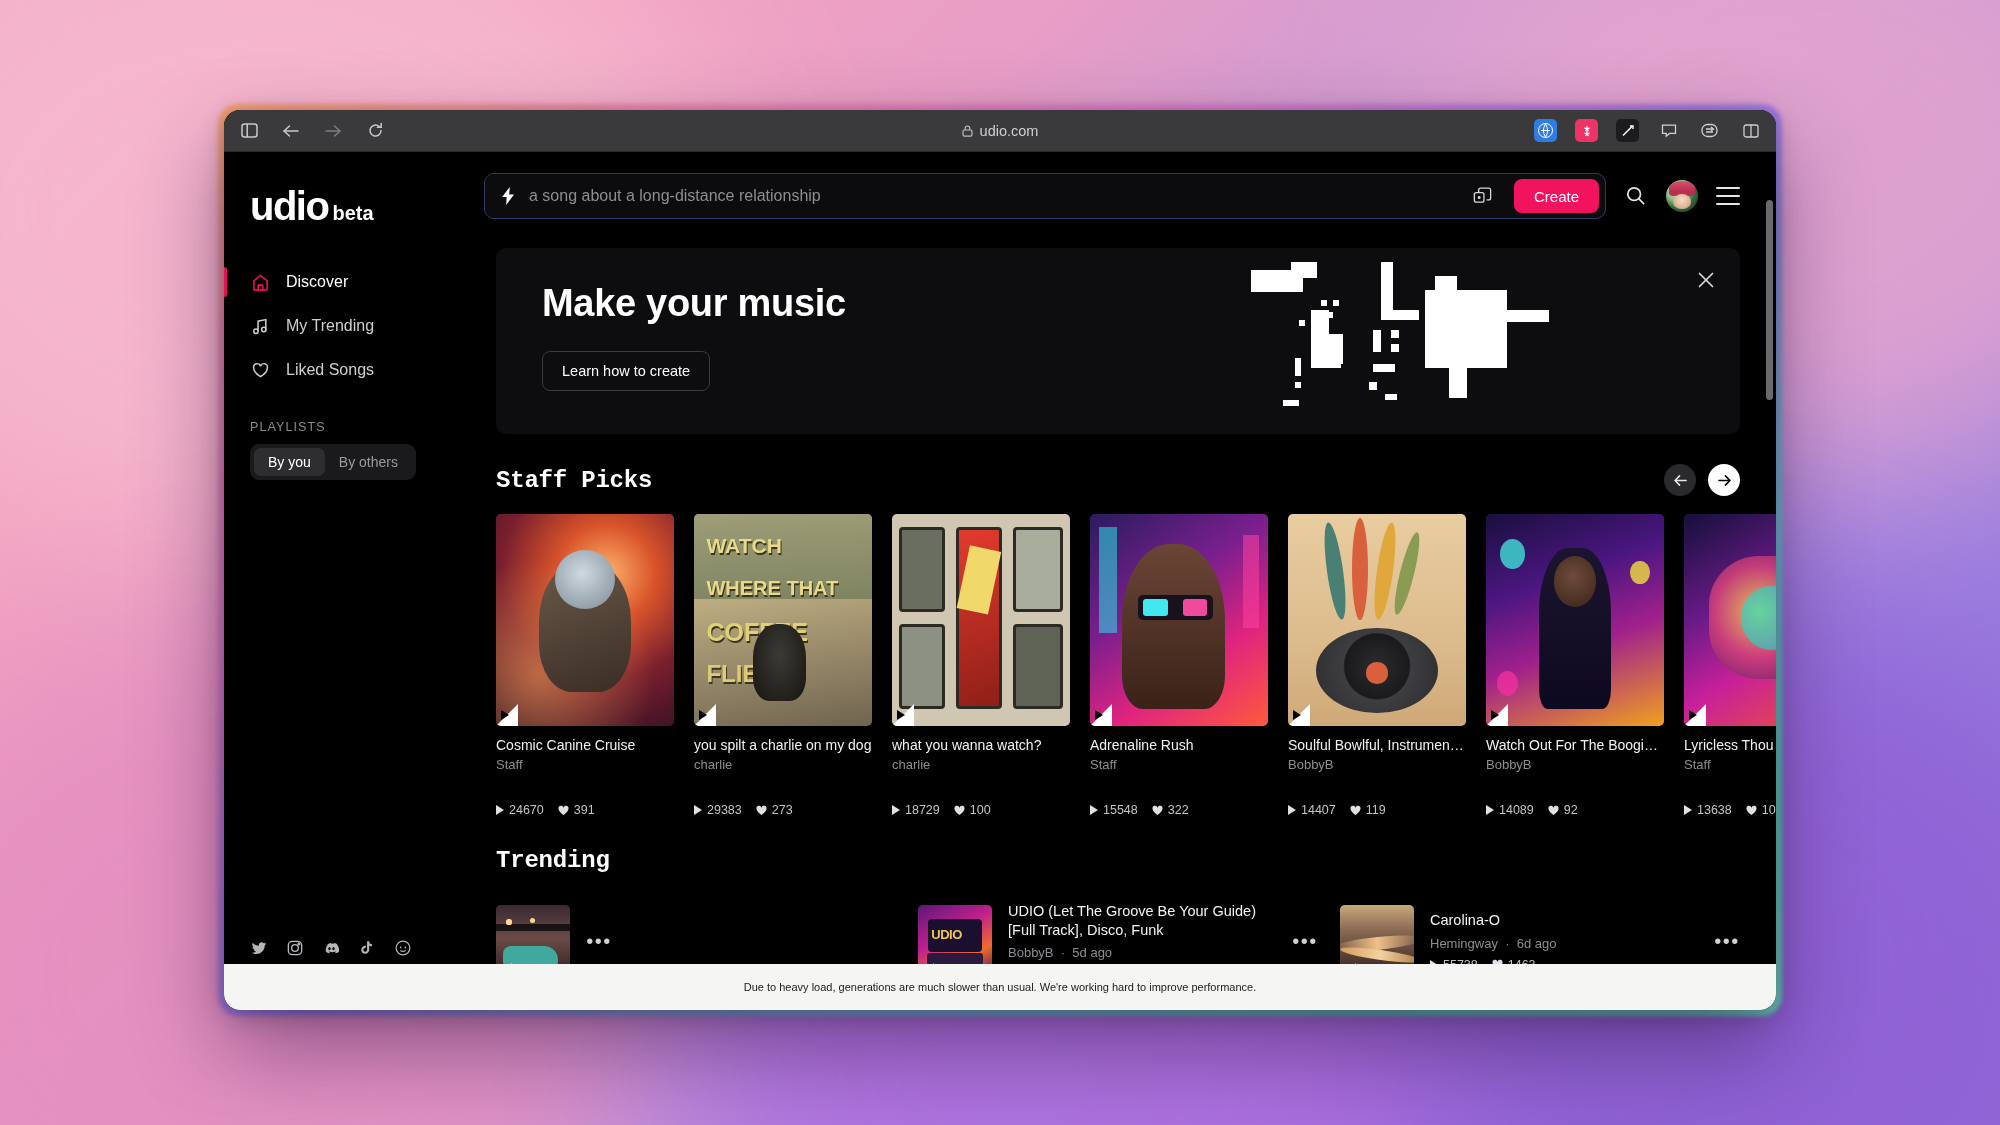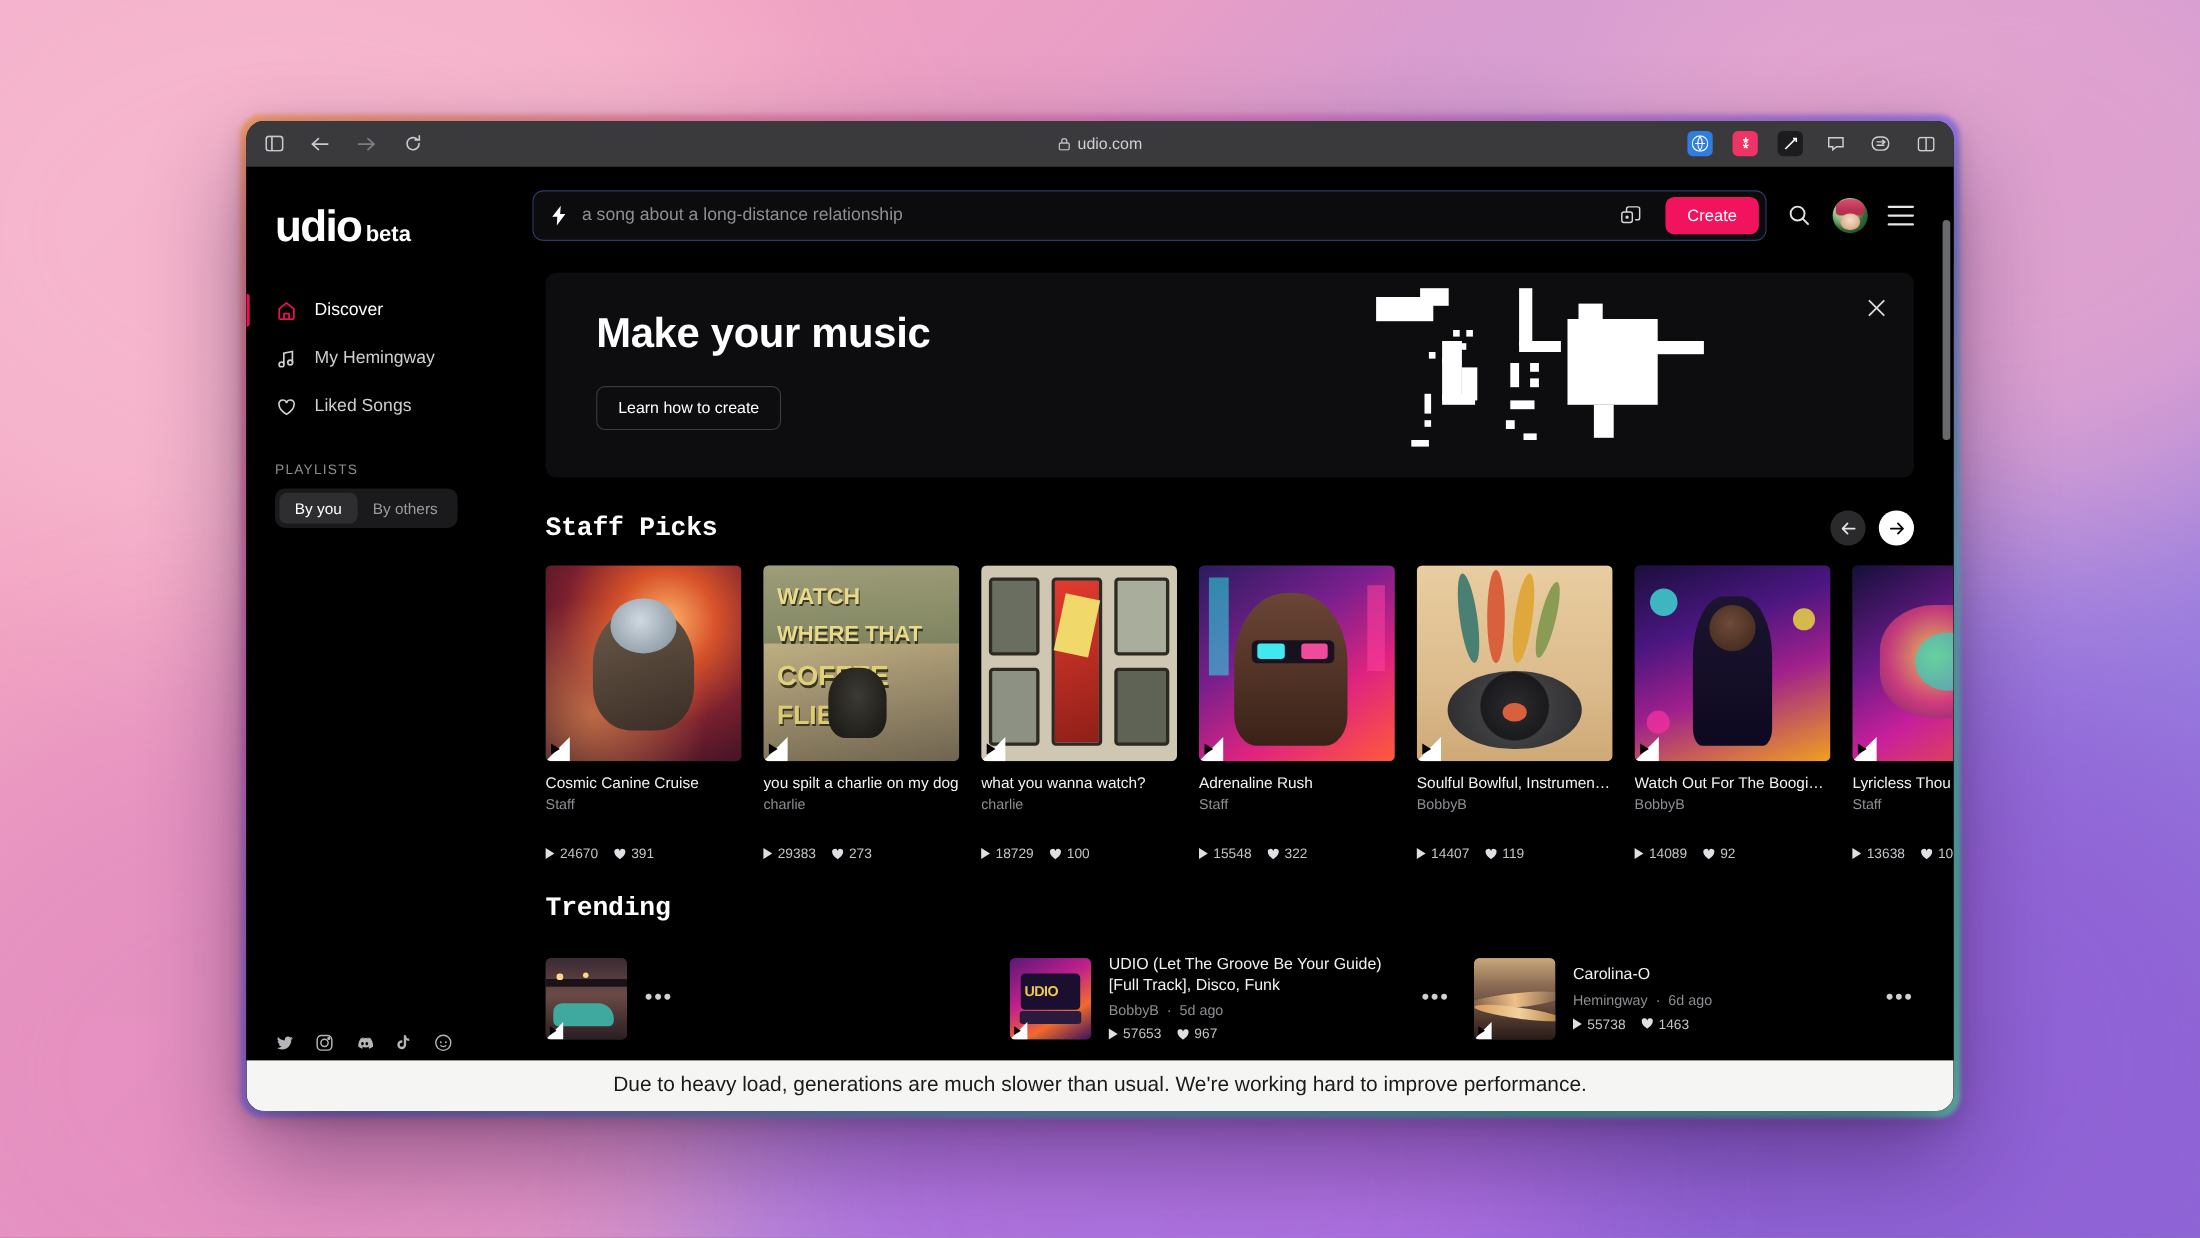--- a/index.html
+++ b/index.html
@@ -165,21 +165,21 @@
     width: 32px; height: 32px; border-radius: 50%; display: flex; align-items: center; justify-content: center;
     cursor: pointer;
   }
   .cbtn.prev { background: #2a2a2d; color: #e6e6ea; }
   .cbtn.next { background: #fff; color: #000; }
 
   
   .picks { display: flex; gap: 20px; margin: 18px 0 0 12px; padding-right: 20px; }
   .pick { width: 178px; flex: 0 0 178px; }
   .pick-art {
-    width: 178px; height: 178px; border-radius: 5px; position: relative; overflow: hidden;
+    width: 178px; height: 212px; border-radius: 5px; position: relative; overflow: hidden;
     background: #222;
   }
   .pick-art .corner {
     position: absolute; left: 0; bottom: 0; border-style: solid;
     border-width: 0 0 22px 22px; border-color: transparent transparent #fff transparent;
   }
   .pick-art .corner::after {
     content: ""; position: absolute; left: -17px; top: 6px;
     border-style: solid; border-width: 5px 0 5px 8px;
     border-color: transparent transparent transparent #000;
@@ -208,21 +208,21 @@
   .trow-title { font-size: 14.5px; color: #f2f2f4; line-height: 1.28; }
   .trow-meta { margin-top: 6px; font-size: 13px; color: #8d8d93; }
   .trow-stats { margin-top: 7px; display: flex; gap: 14px; align-items: center; font-size: 12.5px; color: #c3c3c8; }
   .dots { width: 26px; flex: 0 0 26px; color: #cfcfd4; font-size: 20px; letter-spacing: 1.5px; text-align: center; cursor: pointer; }
 
   
   .notice {
     position: absolute; left: 0; right: 0; bottom: 0; height: 46px;
     background: #f5f5f3; color: #1a1a1a;
     display: flex; align-items: center; justify-content: center;
-    font-size: 19px;
+    font-size: 11px;
     margin-top: 46px;
   }
   
   .pscroll { position: absolute; right: 3px; top: 48px; width: 7px; height: 200px; background: #6a6a6e; border-radius: 4px; }
 
   
   .ar { position: absolute; inset: 0; }
 </style>
 </head>
 <body>
@@ -329,21 +329,21 @@
           <span>Discover</span>
         </div>
         <div class="nav-item">
           <span class="nav-ico">
             <svg width="19" height="19" viewBox="0 0 20 20" fill="none" stroke="#cfcfd2" stroke-width="1.6">
                 <path d="M7.4 14.6V4.4l8.2-1.7v10.2"></path>
                 <circle cx="5.2" cy="15" r="2.3"></circle>
                 <circle cx="13.5" cy="13.2" r="2.3"></circle>
               </svg>
           </span>
-          <span>My Hemingway</span>
+          <span>My Trending</span>
         </div>
         <div class="nav-item">
           <span class="nav-ico">
             <svg width="19" height="19" viewBox="0 0 20 20" fill="none" stroke="#cfcfd2" stroke-width="1.6">
                 <path d="M10 16.5S2.8 12.1 2.8 7.4A3.7 3.7 0 0 1 10 5.6a3.7 3.7 0 0 1 7.2 1.8c0 4.7-7.2 9.1-7.2 9.1z"></path>
               </svg>
           </span>
           <span>Liked Songs</span>
         </div>
       </div>

